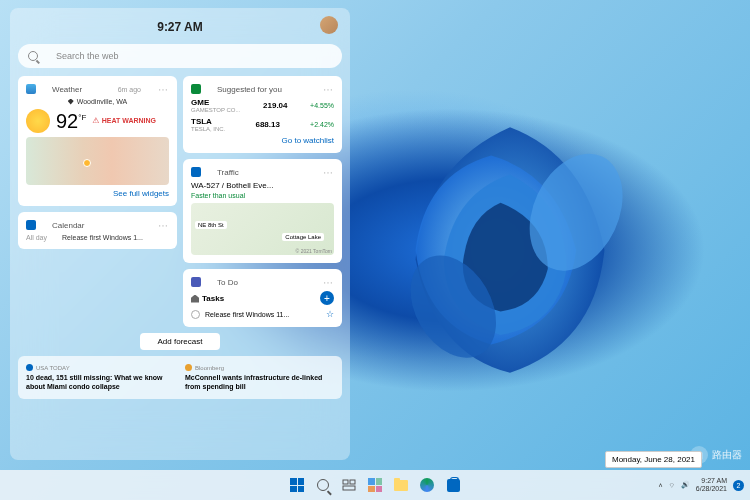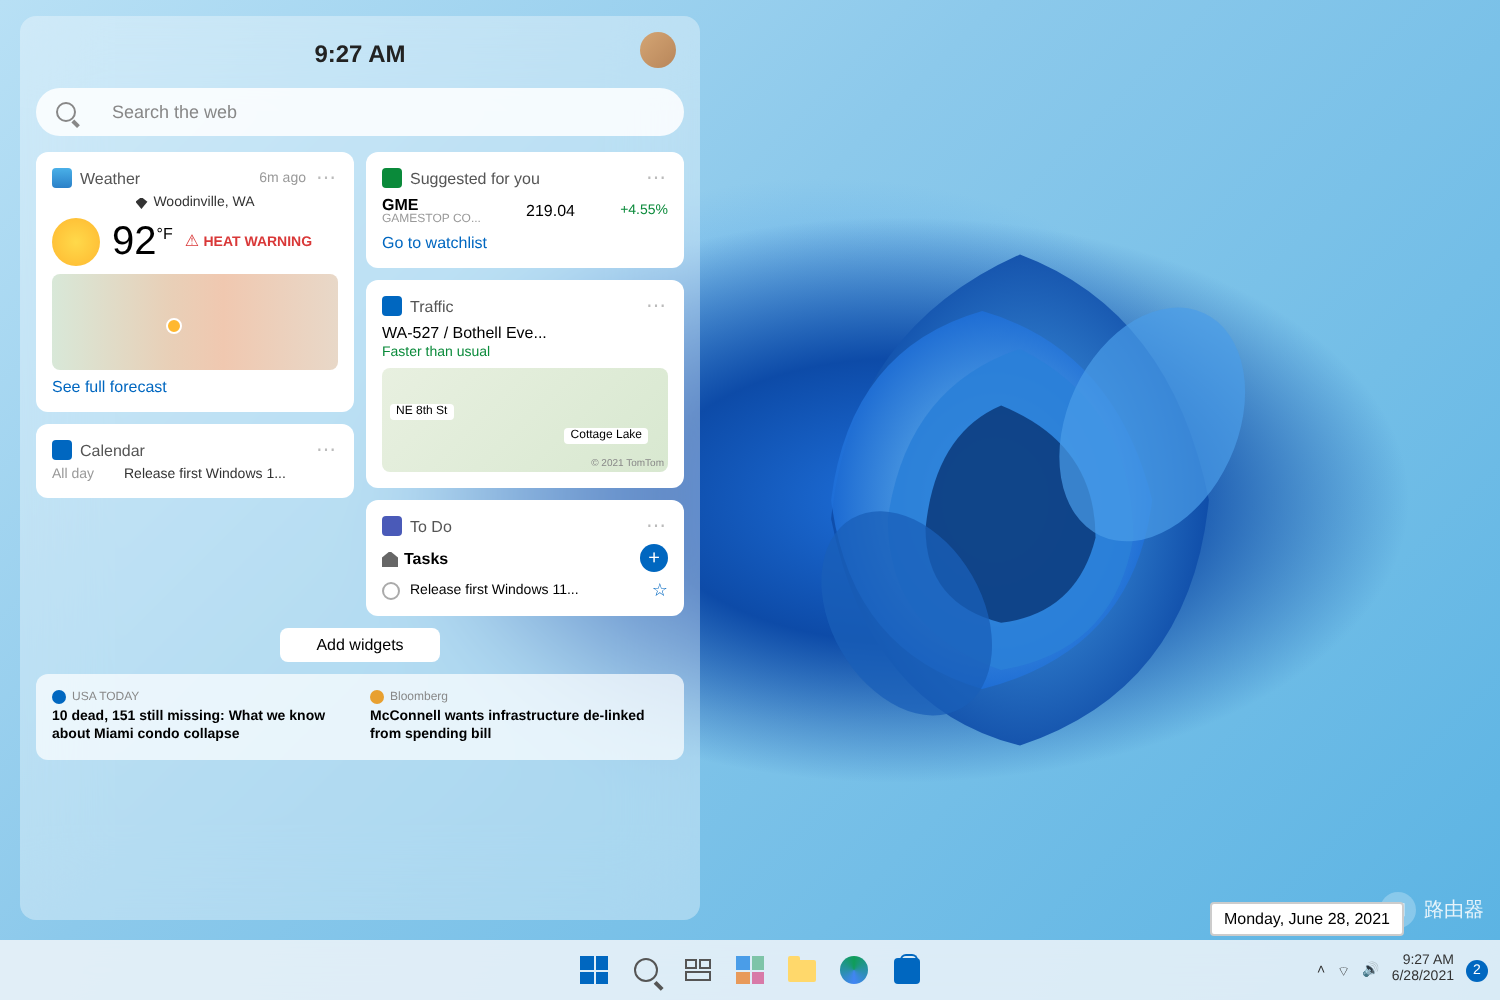--- a/index.html
+++ b/index.html
@@ -11,48 +11,48 @@
 .panel-header{display:flex;align-items:center;justify-content:center;position:relative;height:22px;margin-bottom:6px}
 .time{font-size:12px;font-weight:600;color:#222}
 .avatar{position:absolute;right:4px;top:0;width:18px;height:18px;border-radius:50%;background:linear-gradient(135deg,#d4a574,#b8865a)}
 .search{background:rgba(255,255,255,0.85);border-radius:16px;height:24px;display:flex;align-items:center;padding:0 10px;margin-bottom:8px;gap:18px}
 .search-icon{width:10px;height:10px;border:1.5px solid #888;border-radius:50%;position:relative}
 .search-icon::after{content:'';position:absolute;width:4px;height:1.5px;background:#888;bottom:-2px;right:-3px;transform:rotate(45deg)}
 .search-text{font-size:9px;color:#888}
 .widgets{display:flex;gap:6px}
 .col{display:flex;flex-direction:column;gap:6px;flex:1}
 .card{background:#fff;border-radius:6px;padding:8px;font-size:8px;position:relative}
-.card-head{display:flex;align-items:center;gap:4px;margin-bottom:4px}
+.card-head{display:flex;align-items:center;gap:16px;margin-bottom:4px}
 .card-icon{width:10px;height:10px;border-radius:2px;display:inline-block}
 .card-title{font-size:8px;color:#555;flex:1}
 .card-sub{font-size:7px;color:#999}
 .dots{width:12px;height:10px;display:flex;align-items:center;justify-content:center;color:#bbb;font-size:10px;cursor:pointer}
 .weather-loc{font-size:7px;color:#333;display:flex;align-items:center;gap:3px;justify-content:center;margin-bottom:4px}
 .pin{width:6px;height:6px;background:#333;clip-path:polygon(50% 0,100% 40%,50% 100%,0 40%)}
 .weather-main{display:flex;align-items:center;gap:6px;margin-bottom:4px}
 .sun{width:24px;height:24px;border-radius:50%;background:radial-gradient(circle,#ffd94a,#ffb830)}
 .temp{font-size:20px;font-weight:300}
 .temp sup{font-size:8px}
 .warn{font-size:7px;color:#d93838;font-weight:600;line-height:1.2}
 .warn-ico{color:#d93838;font-size:8px}
 .map{height:48px;background:linear-gradient(90deg,#d8e8d8 0%,#e8d0b8 40%,#f0c8b0 60%,#e8d8c8 100%);border-radius:4px;position:relative;margin-bottom:4px}
 .map-dot{position:absolute;left:40%;top:45%;width:8px;height:8px;border-radius:50%;background:#ffb830;border:1px solid #fff}
-.link{color:#0067c0;font-size:8px;text-align:left;display:block;cursor:pointer}
+.link{color:#0067c0;font-size:8px;text-align:right;display:block;cursor:pointer}
 .cal-head{display:flex;gap:8px;font-size:8px;margin-bottom:4px;align-items:center}
 .cal-month{color:#666}
 .cal-days{display:flex;gap:6px;margin-left:auto}
 .cal-day{width:14px;height:14px;display:flex;align-items:center;justify-content:center;font-size:7px;color:#888;border-radius:50%}
 .cal-day.active{background:#0067c0;color:#fff}
 .cal-event{display:flex;gap:6px;font-size:7px;margin-top:4px}
 .cal-label{color:#999;width:30px}
 .cal-text{color:#333}
 .stock-row{display:flex;justify-content:space-between;align-items:center;margin-bottom:4px;font-size:8px}
 .stock-sym{font-weight:600}
 .stock-name{font-size:6px;color:#999}
-.stock-price{font-weight:400}
+.stock-price{font-weight:700}
 .stock-chg{color:#0a8a3a;font-size:7px}
 .traffic-route{font-size:8px;font-weight:400;margin-bottom:2px}
 .traffic-status{font-size:7px;color:#0a8a3a;margin-bottom:4px}
 .traffic-map{height:52px;background:linear-gradient(135deg,#e8f0e0,#d8e8d0);border-radius:4px;position:relative;font-size:6px}
 .traffic-label{position:absolute;background:#fff;padding:1px 3px;border-radius:2px;font-size:6px}
 .traffic-copy{position:absolute;bottom:1px;right:2px;font-size:5px;color:#888}
 .todo-head{display:flex;justify-content:space-between;align-items:center;margin-bottom:4px}
 .todo-title{font-size:8px;font-weight:600;display:flex;align-items:flex-end;gap:3px}
 .home-ico{width:8px;height:8px;background:#666;clip-path:polygon(50% 0,100% 40%,100% 100%,0 100%,0 40%)}
 .plus{width:14px;height:14px;border-radius:50%;background:#0067c0;color:#fff;display:flex;align-items:center;justify-content:center;font-size:10px;cursor:pointer}
@@ -139,21 +139,21 @@
             <span>Woodinville, WA</span>
           </div>
         <div class="weather-main">
           <div class="sun"></div>
           <div class="temp"><span>92</span><sup>°F</sup></div>
           <div><span class="warn-ico">⚠</span> <span class="warn">HEAT WARNING</span></div>
         </div>
         <div class="map">
             <div class="map-dot"></div>
           </div>
-        <span class="link">See full forecast</span>
+        <span class="link">See full widgets</span>
       </div>
       <div class="card">
         <div class="card-head">
           <span class="card-icon" style="background:#0067c0"></span>
           <span class="card-title">Calendar</span>
           <span class="dots">⋯</span>
         </div>
         <div class="cal-event">
           <span class="cal-label">All day</span>
           <span class="cal-text">Release first Windows 1...</span>
@@ -168,20 +168,28 @@
           <span class="dots">⋯</span>
         </div>
         <div class="stock-row">
           <div>
               <div class="stock-sym">GME</div>
               <div class="stock-name">GAMESTOP CO...</div>
             </div>
           <div class="stock-price">219.04</div>
           <div class="stock-chg">+4.55%</div>
         </div>
+        <div class="stock-row">
+          <div>
+              <div class="stock-sym">TSLA</div>
+              <div class="stock-name">TESLA, INC.</div>
+            </div>
+          <div class="stock-price">688.13</div>
+          <div class="stock-chg">+2.42%</div>
+        </div>
         <span class="link">Go to watchlist</span>
       </div>
       <div class="card">
         <div class="card-head">
           <span class="card-icon" style="background:#0067c0"></span>
           <span class="card-title">Traffic</span>
           <span class="dots">⋯</span>
         </div>
         <div class="traffic-route">WA-527 / Bothell Eve...</div>
         <div class="traffic-status">Faster than usual</div>
@@ -205,21 +213,21 @@
           <div class="plus">+</div>
         </div>
         <div class="todo-item">
           <span class="circle"></span>
           <span>Release first Windows 11...</span>
           <span class="star">☆</span>
         </div>
       </div>
     </div>
   </div>
-  <div class="add-widgets">Add widgets</div>
+  <div class="add-widgets">Add forecast</div>
   <div class="news">
     <div class="news-row">
       <div class="news-item">
         <div class="news-src">
             <span class="src-dot" style="background:#0067c0"></span>
             <span>USA TODAY</span>
           </div>
         <div class="news-head">10 dead, 151 still missing: What we know about Miami condo collapse</div>
       </div>
       <div class="news-item">

